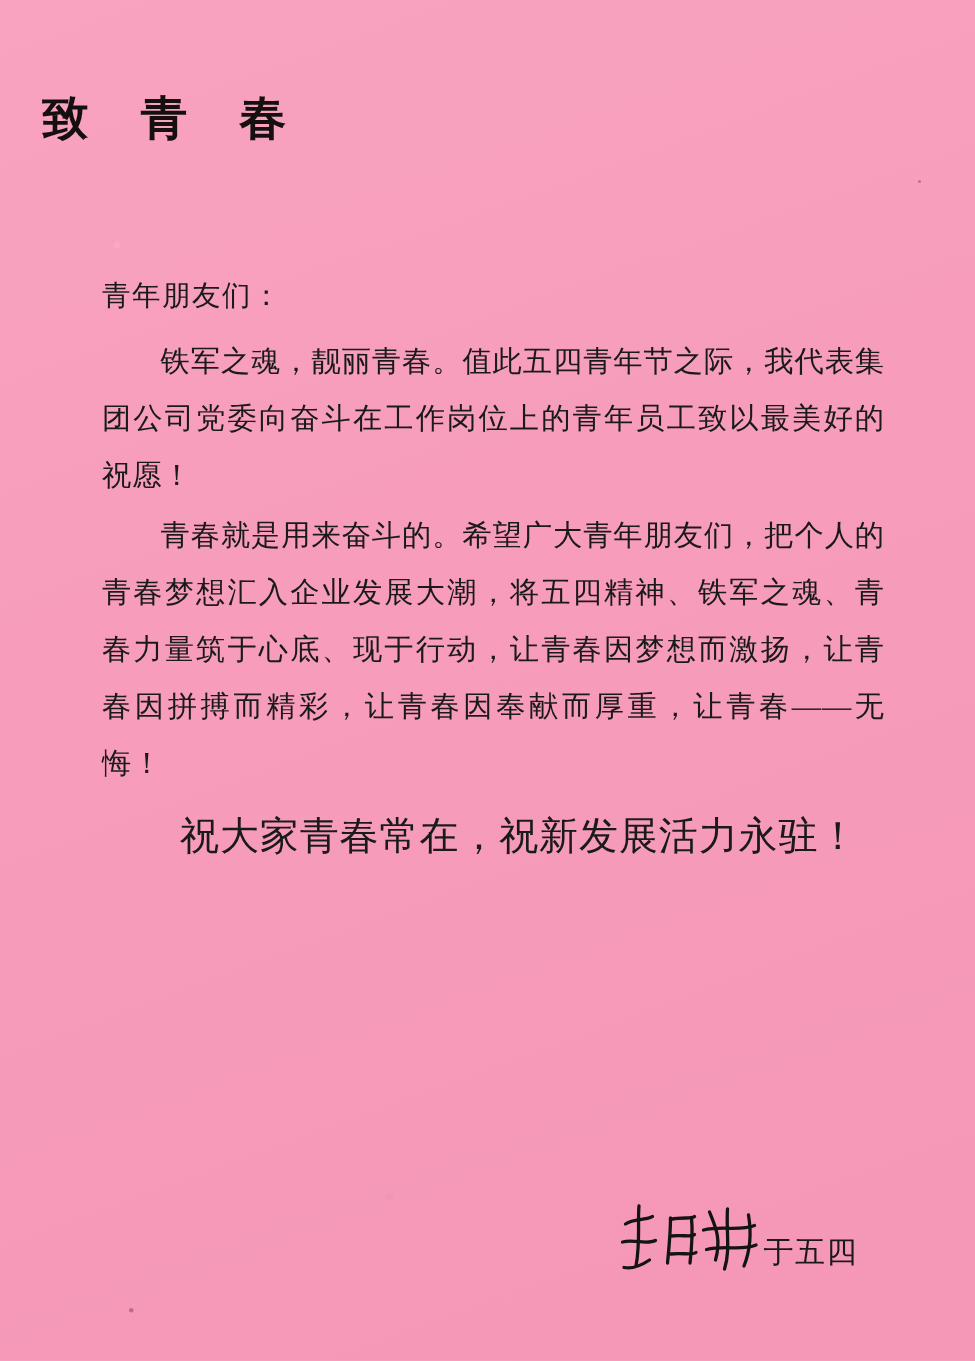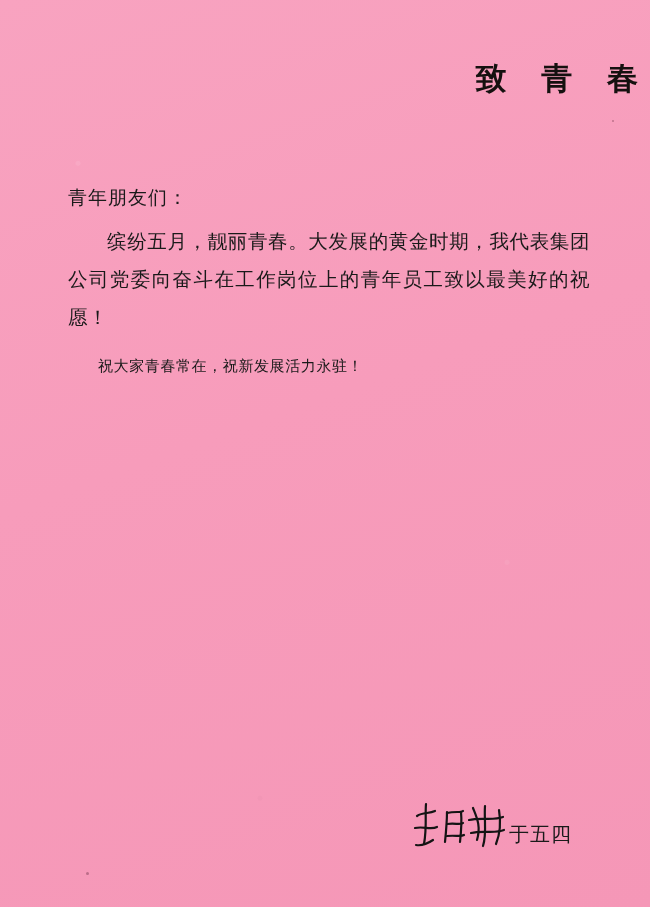--- a/index.html
+++ b/index.html
@@ -26,23 +26,23 @@
     pointer-events: none;
     opacity: .35;
     background:
       radial-gradient(circle at 12% 18%, rgba(255,255,255,.25) 0 2px, transparent 3px),
       radial-gradient(circle at 78% 62%, rgba(255,255,255,.18) 0 2px, transparent 3px),
       radial-gradient(circle at 40% 88%, rgba(0,0,0,.05) 0 2px, transparent 3px);
   }
   .title {
     position: absolute;
     top: 58px;
-    left: 0;
+    left: 16px;
     right: 0;
-    text-align: right;
+    text-align: left;
     font-size: 31px;
     font-weight: bold;
     letter-spacing: 12px;
     text-indent: 12px;
     color: #15100f;
     font-family: "DejaVu Serif", "Liberation Serif", serif;
   }
   .body-area {
     position: absolute;
     top: 138px;
@@ -59,21 +59,21 @@
   .para {
     font-size: 19.5px;
     line-height: 38px;
     letter-spacing: 0.6px;
     text-indent: 2em;
     text-align: justify;
     text-justify: inter-ideograph;
     margin: 0 0 2px 0;
   }
   .closing {
-    font-size: 15px;
+    font-size: 26px;
     line-height: 38px;
     letter-spacing: 0.6px;
     text-indent: 2em;
     margin-top: 10px;
   }
   .signature-block {
     position: absolute;
     right: 78px;
     top: 800px;
     display: flex;
@@ -107,21 +107,22 @@
 </head>
 <body>
 
 <div class="page">
   <div class="paper-noise"></div>
 
   <div class="title">致 青 春</div>
 
   <div class="body-area">
     <div class="salutation">青年朋友们：</div>
-    <p class="para">缤纷五月，靓丽青春。大发展的黄金时期，我代表集团公司党委向奋斗在工作岗位上的青年员工致以最美好的祝愿！</p>
+    <p class="para">铁军之魂，靓丽青春。值此五四青年节之际，我代表集团公司党委向奋斗在工作岗位上的青年员工致以最美好的祝愿！</p>
+    <p class="para">青春就是用来奋斗的。希望广大青年朋友们，把个人的青春梦想汇入企业发展大潮，将五四精神、铁军之魂、青春力量筑于心底、现于行动，让青春因梦想而激扬，让青春因拼搏而精彩，让青春因奉献而厚重，让青春——无悔！</p>
     <div class="closing">祝大家青春常在，祝新发展活力永驻！</div>
   </div>
 
   <div class="signature-block">
     <div class="signature-mark">
       <svg width="96" height="52" viewBox="0 0 96 52" aria-hidden="true">
         <g fill="none" stroke="#141414" stroke-width="2.2" stroke-linecap="round" stroke-linejoin="round">
           <path d="M6 16 C12 12, 18 14, 24 11"></path>
           <path d="M15 4 C14 14, 16 28, 13 44"></path>
           <path d="M4 28 C12 26, 20 30, 26 27"></path>

